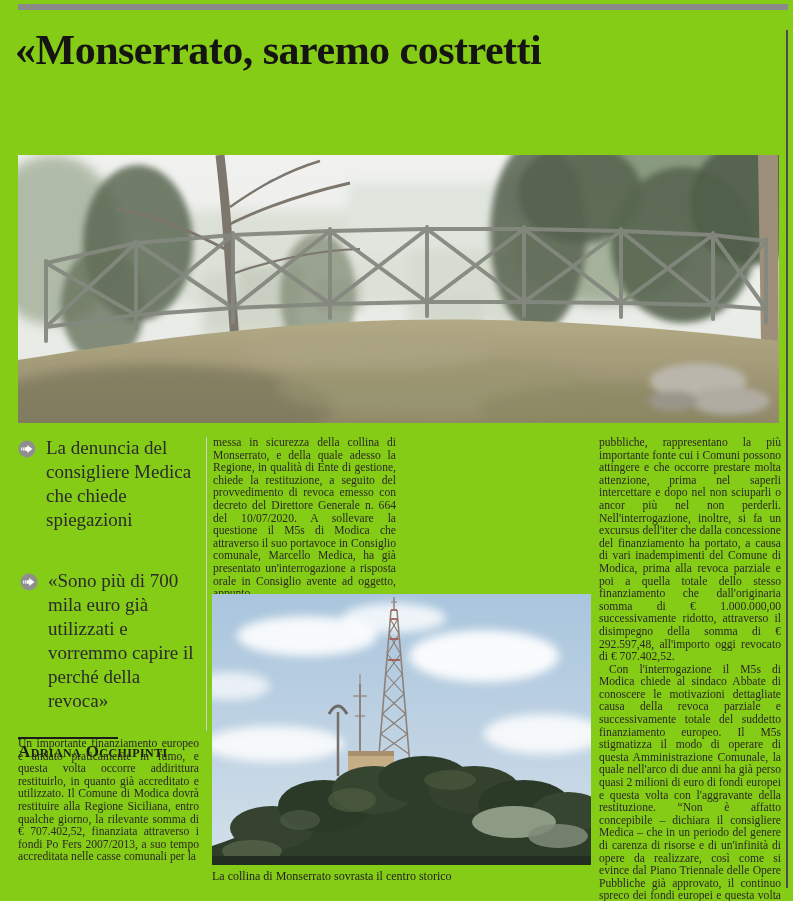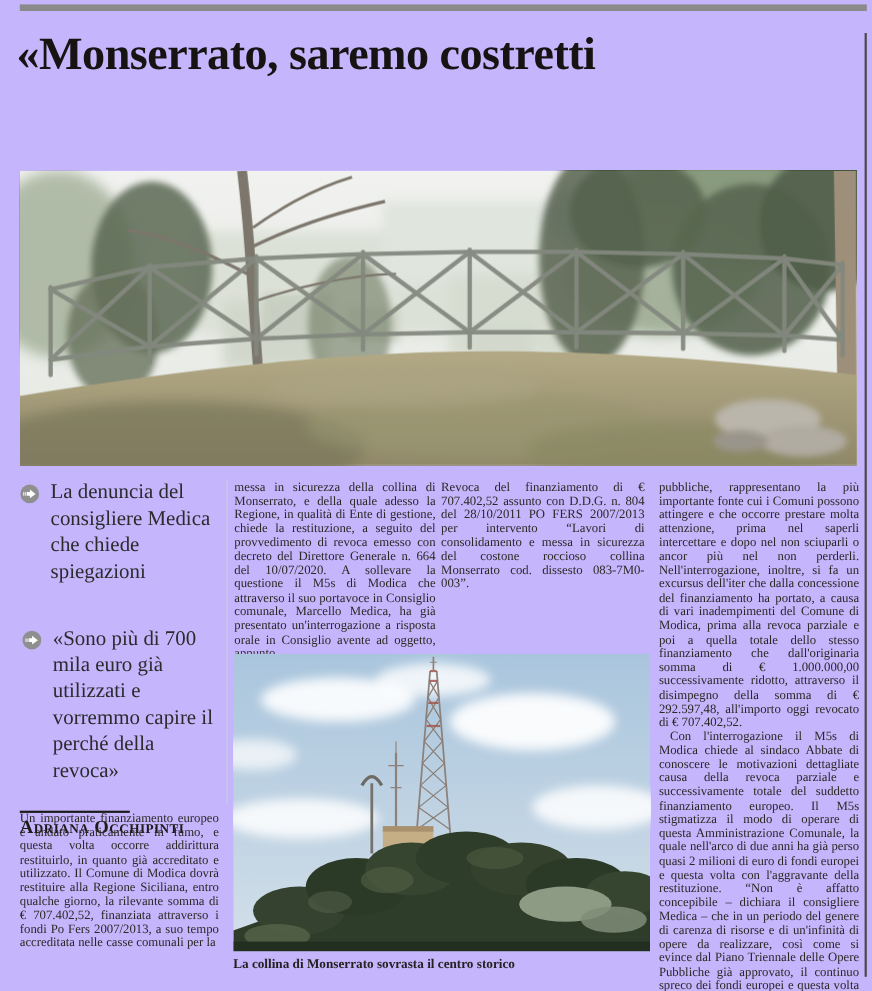--- a/index.html
+++ b/index.html
@@ -1,17 +1,17 @@
 <!DOCTYPE html>
 <html lang="it"><head>
 <meta charset="utf-8">
 <style>
   html,body{margin:0;padding:0;background:#ffffff;}
   .page{
-    position:relative;width:793px;height:901px;background:#c4b5fd;overflow:hidden;
+    position:relative;width:793px;height:901px;background:#84cc16;overflow:hidden;
     font-family:"Liberation Serif","DejaVu Serif",serif;color:#2c2824;
   }
   .top-rule{position:absolute;left:18px;top:4px;width:770px;height:6px;background:#8a8a8a;}
   .right-rule{position:absolute;left:786px;top:30px;width:2px;height:858px;background:#4a4a4a;}
   .rail-rule{position:absolute;left:206px;top:437px;width:1px;height:294px;background:#cfcfcc;}
   .headline{
     position:absolute;left:15px;top:24px;width:765px;margin:0;
     font-size:42px;line-height:53px;font-weight:700;color:#161412;letter-spacing:-0.5px;
   }
   .headline span{display:block;}
@@ -31,21 +31,21 @@
   }
   .col1{left:18px;top:738px;width:181px;}
   .col2{left:213px;top:437px;width:183px;}
   .col3{left:401px;top:437px;width:185px;}
   .col4{left:599px;top:437px;width:182px;}
   .p-follow{margin-top:0;}
   .indent{text-indent:10px;}
   .photo-secondary{position:absolute;left:212px;top:594px;width:379px;height:271px;overflow:hidden;}
   .photo-secondary svg{display:block;width:100%;height:100%;}
   .caption{position:absolute;left:212px;top:869px;width:379px;margin:0;
-           font-size:12px;font-weight:700;color:#242220;}
+           font-size:12px;font-weight:400;color:#242220;}
 </style>
 </head>
 <body>
 
 <div class="page">
 
   <div class="top-rule"></div>
   <div class="right-rule"></div>
   <div class="rail-rule"></div>
 
@@ -175,21 +175,20 @@
     <p>«Sono più di 700 mila euro già utilizzati e vorremmo capire il perché della revoca»</p>
   </div>
 
   <div class="author-rule"></div>
   <p class="author">Adriana Occhipinti</p>
 
   <p class="body-text col1">Un importante finanziamento europeo è andato praticamente in fumo, e questa volta occorre addirittura restituirlo, in quanto già accreditato e utilizzato. Il Comune di Modica dovrà restituire alla Regione Siciliana, entro qualche giorno, la rilevante somma di € 707.402,52, finanziata attraverso i fondi Po Fers 2007/2013, a suo tempo accreditata nelle casse comunali per la</p>
   <p class="body-text col2">messa in sicurezza della collina di Monserrato, e della quale adesso la Regione, in qualità di Ente di gestione, chiede la restituzione, a seguito del provvedimento di revoca emesso con decreto del Direttore Generale n. 664 del 10/07/2020. A sollevare la questione il M5s di Modica che attraverso il suo portavoce in Consiglio comunale, Marcello Medica, ha già presentato un'interrogazione a risposta orale in Consiglio avente ad oggetto, appunto,</p>
 
   <div class="body-text col3">
-    <p class="p-follow" style="margin:0">Revoca del finanziamento di € 707.402,52 assunto con D.D.G. n. 804 del 28/10/2011 PO FERS 2007/2013 per intervento “Lavori di consolidamento e messa in sicurezza del costone roccioso collina Monserrato cod. dissesto 083-7M0-003”.</p>
   </div>
 
   <div class="body-text col4">
     <p class="p-follow" style="margin:0">pubbliche, rappresentano la più importante fonte cui i Comuni possono attingere e che occorre prestare molta attenzione, prima nel saperli intercettare e dopo nel non sciuparli o ancor più nel non perderli. Nell'interrogazione, inoltre, si fa un excursus dell'iter che dalla concessione del finanziamento ha portato, a causa di vari inadempimenti del Comune di Modica, prima alla revoca parziale e poi a quella totale dello stesso finanziamento che dall'originaria somma di € 1.000.000,00 successivamente ridotto, attraverso il disimpegno della somma di € 292.597,48, all'importo oggi revocato di € 707.402,52.</p>
     <p class="p-follow indent" style="margin:0">Con l'interrogazione il M5s di Modica chiede al sindaco Abbate di conoscere le motivazioni dettagliate causa della revoca parziale e successivamente totale del suddetto finanziamento europeo. Il M5s stigmatizza il modo di operare di questa Amministrazione Comunale, la quale nell'arco di due anni ha già perso quasi 2 milioni di euro di fondi europei e questa volta con l'aggravante della restituzione. “Non è affatto concepibile – dichiara il consigliere Medica – che in un periodo del genere di carenza di risorse e di un'infinità di opere da realizzare, così come si evince dal Piano Triennale delle Opere Pubbliche già approvato, il continuo spreco dei fondi europei e questa volta a danno delle casse comunali e quindi dei cittadini modicani”.</p>
   </div>
 
   <figure class="photo-secondary" style="margin:0">
     <svg viewBox="0 0 379 271" preserveAspectRatio="none">
       <defs>

